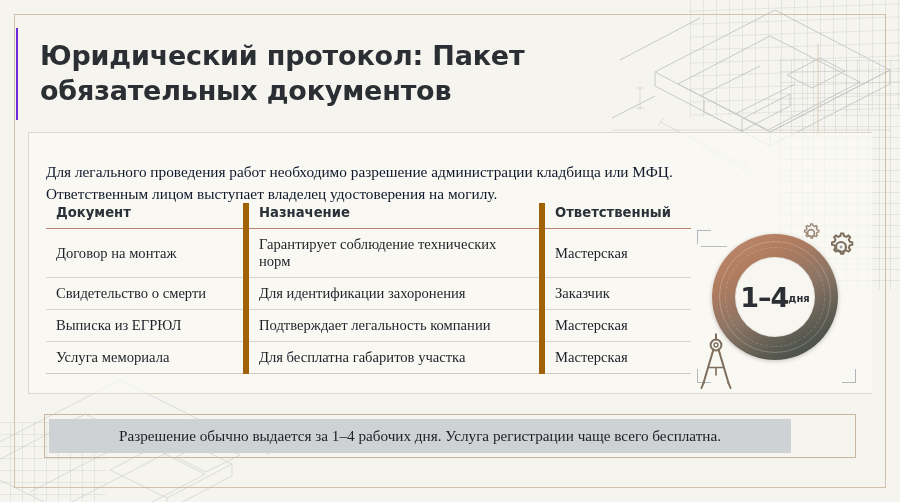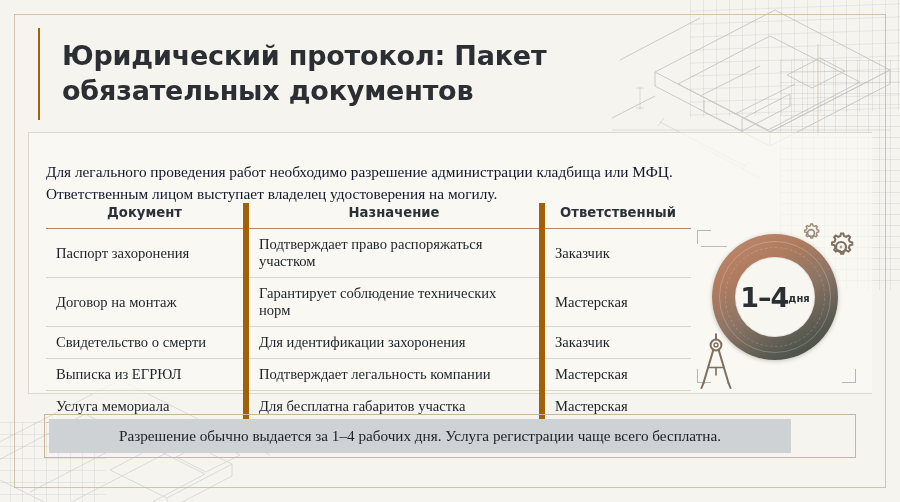--- a/index.html
+++ b/index.html
@@ -77,24 +77,24 @@
     position: absolute;
     right: 14px; top: 14px; bottom: 14px;
     width: 1px;
     background: #cdb79c;
     opacity: .85;
   }
 
   
   .header {
     position: absolute;
-    left: 38px; top: 28px;
+    left: 16px; top: 28px;
     width: 640px;
     padding-left: 22px;
-    border-left: 2px solid #a16207;
+    border-left: 2px solid #6d28d9;
     box-sizing: border-box;
     height: 92px;
     display: flex;
     flex-direction: column;
     justify-content: center;
   }
   .title {
     font-family: "DejaVu Sans", sans-serif;
     font-weight: 700;
     font-size: 27px;
@@ -134,21 +134,21 @@
   }
   .tbl col.c1 { width: 200px; }
   .tbl col.c2 { width: 296px; }
   .tbl col.c3 { width: 149px; }
 
   .tbl th {
     font-family: "DejaVu Sans", sans-serif;
     font-weight: 700;
     font-size: 13.2px;
     color: #2b3138;
-    text-align: center;
+    text-align: left;
     padding: 2px 10px 8px 10px;
     border-bottom: 1.5px solid #b9866a;
     vertical-align: bottom;
   }
   .tbl td {
     font-size: 14.6px;
     line-height: 1.17;
     color: #1d2228;
     padding: 7px 10px 7px 10px;
     border-bottom: 1px solid #d8d4c8;
@@ -342,25 +342,20 @@
       <col class="c3">
     </colgroup>
   <thead>
     <tr>
       <th>Документ</th>
       <th class="sep">Назначение</th>
       <th class="sep">Ответственный</th>
     </tr>
   </thead>
   <tbody>
-    <tr>
-      <td>Паспорт захоронения</td>
-      <td class="sep">Подтверждает право распоряжаться участком</td>
-      <td class="sep">Заказчик</td>
-    </tr>
     <tr>
       <td>Договор на монтаж</td>
       <td class="sep">Гарантирует соблюдение технических норм</td>
       <td class="sep">Мастерская</td>
     </tr>
     <tr>
       <td>Свидетельство о смерти</td>
       <td class="sep">Для идентификации захоронения</td>
       <td class="sep">Заказчик</td>
     </tr>

